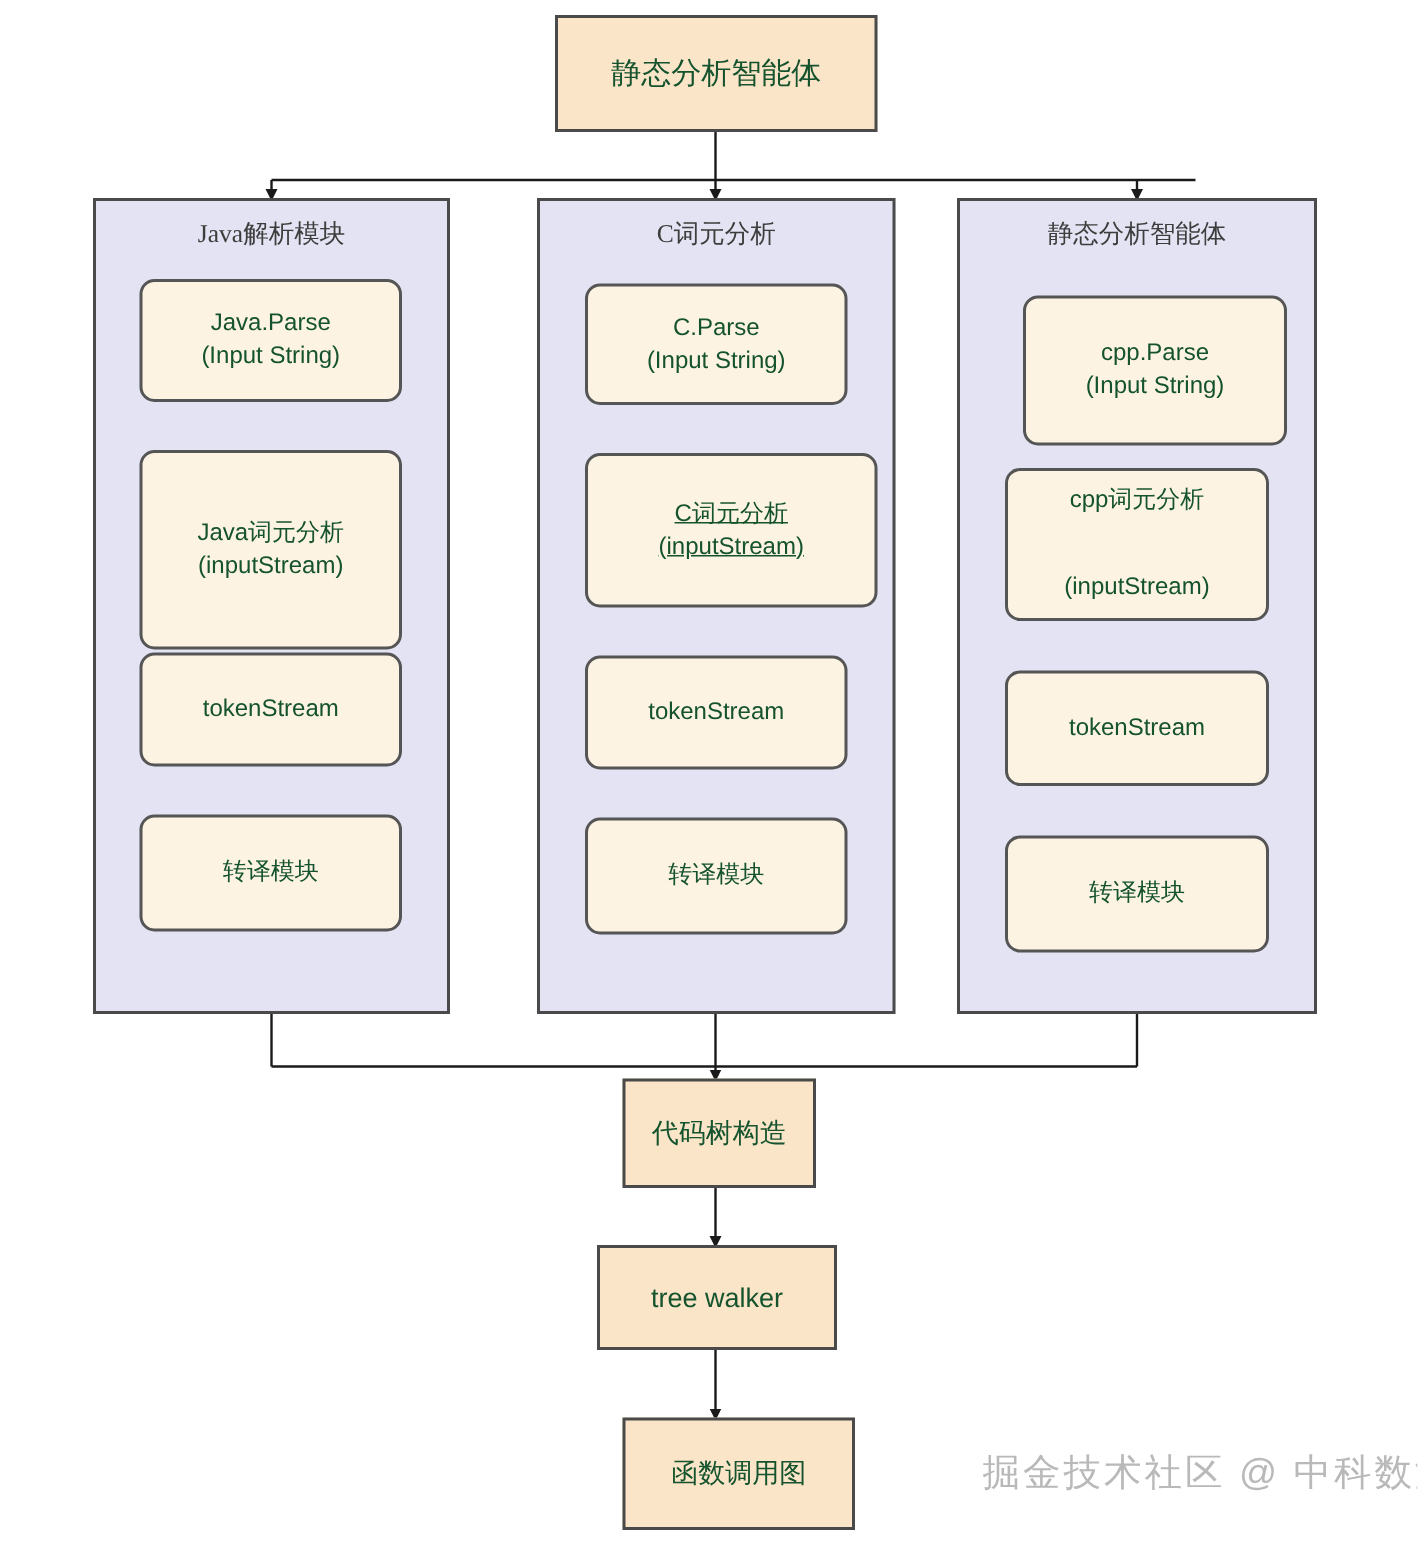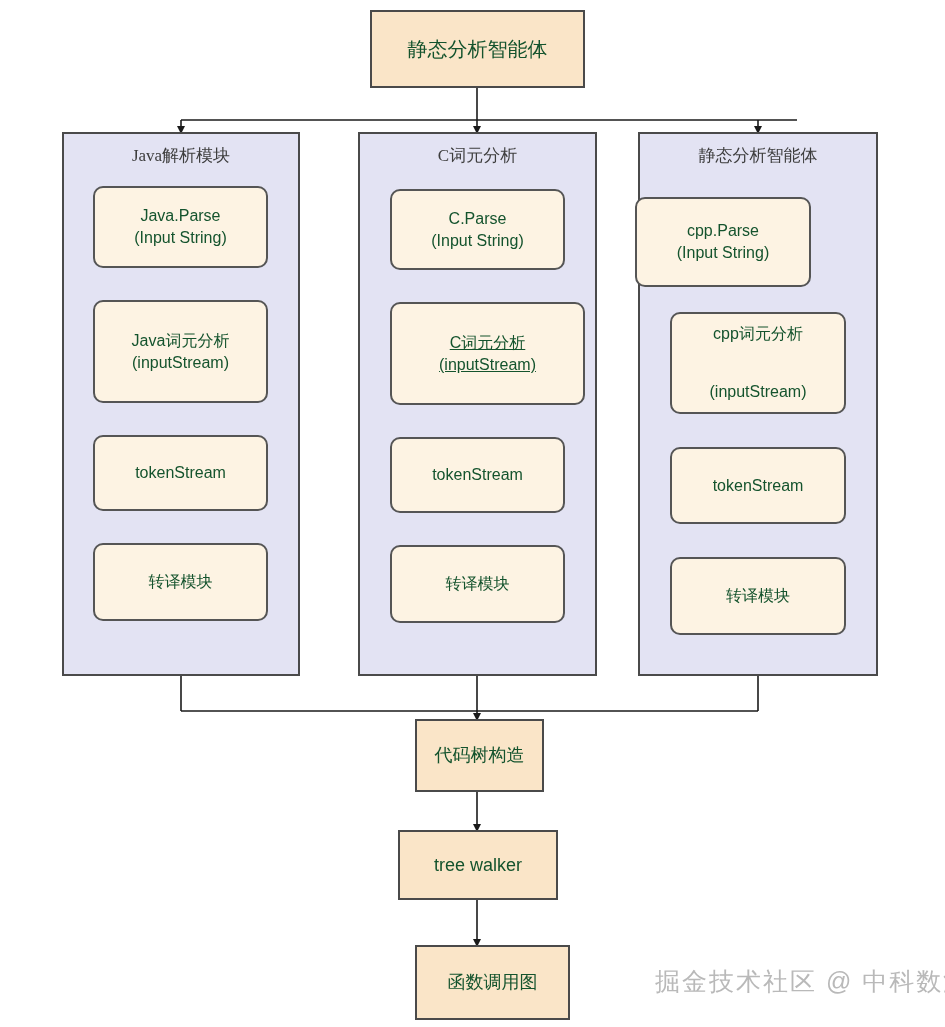--- a/index.html
+++ b/index.html
@@ -122,21 +122,21 @@
     <span>静态分析智能体</span>
   </div>
 
   <div class="panel" style="left:62px; top:132px; width:238px; height:544px;">
     <div class="panel-title">Java解析模块</div>
   </div>
   <div class="node rounded fs16" style="left:93px; top:186px; width:175px; height:82px;">
     <span class="line1">Java.Parse</span>
     <span class="line2">(Input String)</span>
   </div>
-  <div class="node rounded fs16" style="left:93px; top:300px; width:175px; height:103px;">
+  <div class="node rounded fs16" style="left:93px; top:300px; width:175px; height:133px;">
     <span class="line1">Java词元分析</span>
     <span class="line2">(inputStream)</span>
   </div>
   <div class="node rounded fs16" style="left:93px; top:435px; width:175px; height:76px;">
     <span class="line1">tokenStream</span>
   </div>
   <div class="node rounded fs16" style="left:93px; top:543px; width:175px; height:78px;">
     <span class="line1">转译模块</span>
   </div>
 
@@ -154,21 +154,21 @@
   <div class="node rounded fs16" style="left:390px; top:437px; width:175px; height:76px;">
     <span class="line1">tokenStream</span>
   </div>
   <div class="node rounded fs16" style="left:390px; top:545px; width:175px; height:78px;">
     <span class="line1">转译模块</span>
   </div>
 
   <div class="panel" style="left:638px; top:132px; width:240px; height:544px;">
     <div class="panel-title">静态分析智能体</div>
   </div>
-  <div class="node rounded fs16" style="left:635px; top:197px; width:176px; height:90px;">
+  <div class="node rounded fs16" style="left:682px; top:197px; width:176px; height:100px;">
     <span class="line1">cpp.Parse</span>
     <span class="line2">(Input String)</span>
   </div>
   <div class="node rounded fs16" style="left:670px; top:312px; width:176px; height:102px;gap:36px;">
     <span class="line1">cpp词元分析</span>
     <span class="line2">(inputStream)</span>
   </div>
   <div class="node rounded fs16" style="left:670px; top:447px; width:176px; height:77px;">
     <span class="line1">tokenStream</span>
   </div>

